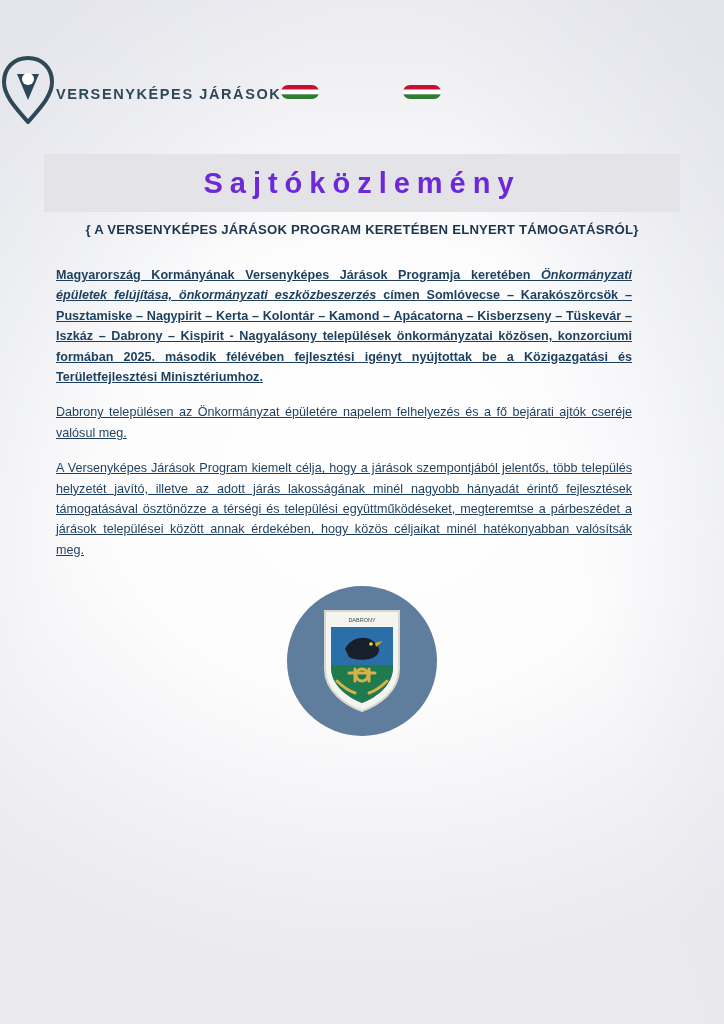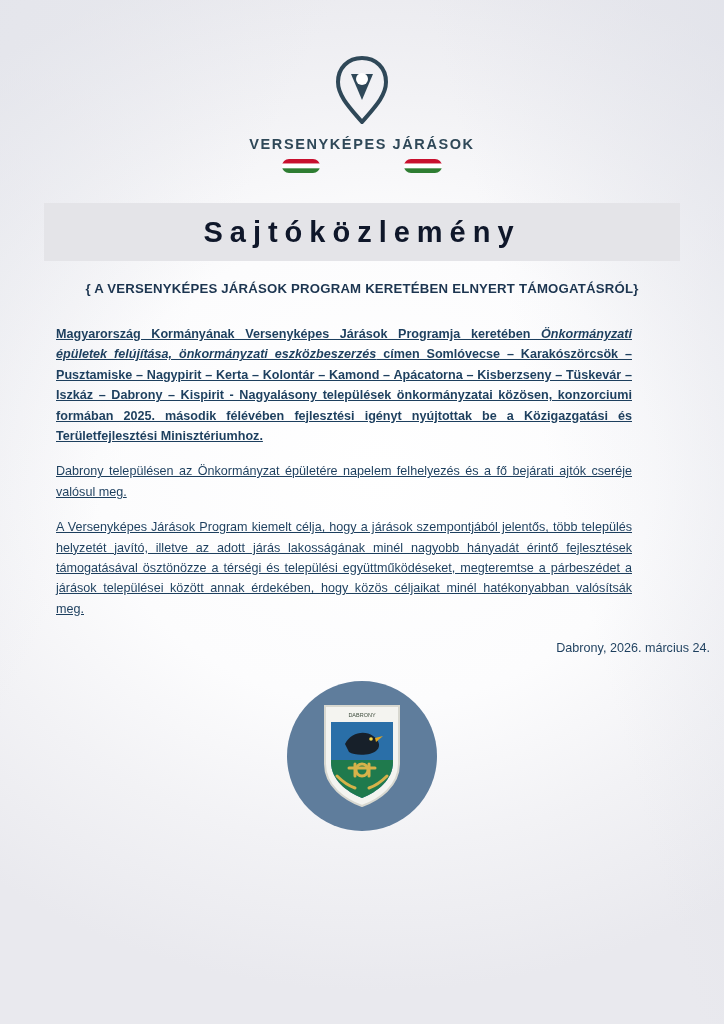--- a/index.html
+++ b/index.html
@@ -32,21 +32,21 @@
   }
   .content {
     position: relative;
     z-index: 2;
   }
 
   
   .logo-block {
     padding-top: 56px;
     display: flex;
-    flex-direction: column;
+    flex-direction: row;
     align-items: center;
   }
   .logo-mark {
     width: 56px;
     height: 68px;
     display: block;
   }
   .logo-text {
     margin-top: 10px;
     text-align: center;
@@ -81,26 +81,26 @@
     height: 58px;
     background: #e4e4e8;
     display: flex;
     align-items: center;
     justify-content: center;
   }
   .title-band h1 {
     margin: 0;
     font-size: 29px;
     font-weight: bold;
-    color: #0f172a;
+    color: #6d28d9;
     letter-spacing: 7px;
     font-family: "Liberation Sans", sans-serif;
   }
   .subtitle {
-    margin: 20px 0 0 0;
+    margin: 10px 0 0 0;
     text-align: center;
     font-size: 13.2px;
     font-weight: bold;
     color: #1c3550;
     letter-spacing: 0.2px;
   }
 
   
   .body-wrap {
     margin: 28px 92px 0 56px;
@@ -185,21 +185,20 @@
         <span>Magyarország Kormányának Versenyképes Járások Programja keretében </span><span class="it">Önkormányzati épületek felújítása, önkormányzati eszközbeszerzés</span><span> címen Somlóvecse – Karakószörcsök – Pusztamiske – Nagypirit – Kerta – Kolontár – Kamond – Apácatorna – Kisberzseny – Tüskevár – Iszkáz – Dabrony – Kispirit - Nagyalásony települések önkormányzatai közösen, konzorciumi formában 2025. második félévében fejlesztési igényt nyújtottak be a Közigazgatási és Területfejlesztési Minisztériumhoz.</span>
       </p>
 
 
       <p>Dabrony településen az Önkormányzat épületére napelem felhelyezés és a fő bejárati ajtók cseréje valósul meg.</p>
 
 
       <p>A Versenyképes Járások Program kiemelt célja, hogy a járások szempontjából jelentős, több település helyzetét javító, illetve az adott járás lakosságának minél nagyobb hányadát érintő fejlesztések támogatásával ösztönözze a térségi és települési együttműködéseket, megteremtse a párbeszédet a járások települései között annak érdekében, hogy közös céljaikat minél hatékonyabban valósítsák meg.</p>
     </div>
 
-    <div class="signature">Dabrony, 2026. március 24.</div>
 
     <div class="crest-wrap">
       <div class="crest-circle">
         <svg width="86" height="108" viewBox="0 0 86 108">
           <path d="M6 4 H80 V62 C80 84 60 98 43 104 C26 98 6 84 6 62 Z" fill="#f4f4f0" stroke="#d8d8d0" stroke-width="2"></path>
           <text x="43" y="15" text-anchor="middle" font-family="Liberation Sans, sans-serif" font-size="5.5" fill="#3b4a3a">DABRONY</text>
           <path d="M12 20 H74 V60 C74 78 58 90 43 96 C28 90 12 78 12 60 Z" fill="#2a6fa8"></path>
           <path d="M12 58 H74 V60 C74 78 58 90 43 96 C28 90 12 78 12 60 Z" fill="#1f7a4d"></path>
           <path d="M26 42 C32 30 46 28 54 34 C60 38 62 44 58 48 C52 54 36 54 30 50 Z" fill="#17202a"></path>
           <circle cx="52" cy="37" r="1.8" fill="#f2d74a"></circle>

